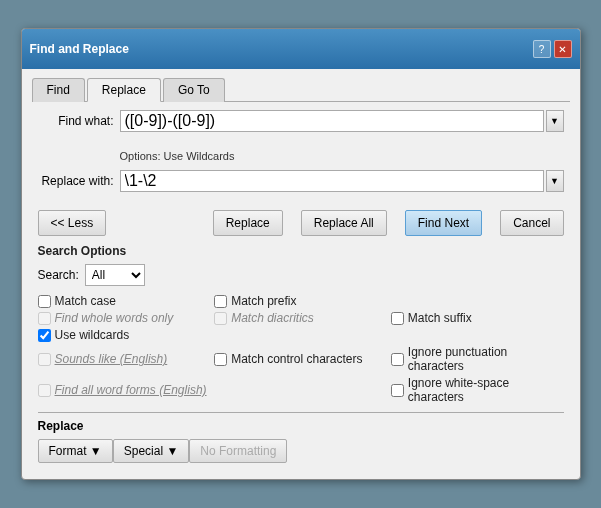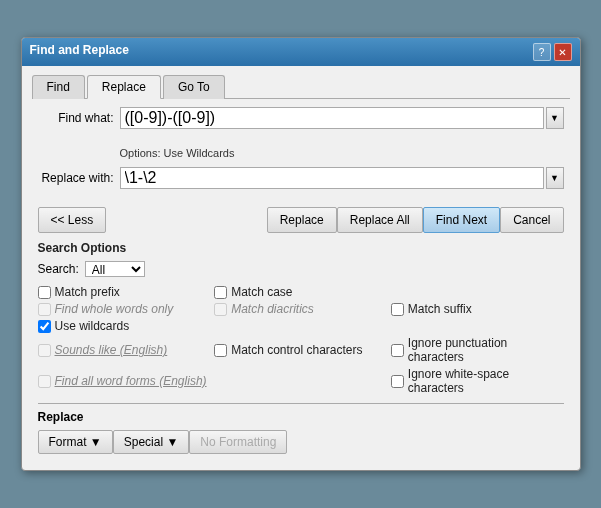--- a/index.html
+++ b/index.html
@@ -18,24 +18,24 @@
       background: #f0f0f0;
       border: 1px solid #888;
       border-radius: 4px;
       box-shadow: 2px 2px 8px rgba(0,0,0,0.4);
     }
     .title-bar {
       background: linear-gradient(to bottom, #4a90c4 0%, #2a6fa8 100%);
       color: white;
       padding: 5px 8px;
       display: flex;
-      align-items: flex-start;
+      align-items: center;
       justify-content: space-between;
       border-radius: 3px 3px 0 0;
-      height: 28px;
+      height: 40px;
     }
     .title-bar-text {
       font-size: 12px;
       font-weight: bold;
       color: white;
     }
     .title-bar-buttons {
       display: flex;
       gap: 3px;
       align-items: center;
@@ -128,21 +128,21 @@
       font-size: 9px;
     }
     .options-line {
       margin-left: 82px;
       font-size: 11px;
       color: #333;
       margin-bottom: 8px;
     }
     .btn-row {
       display: flex;
-      gap: 0;
+      gap: 18px;
       align-items: center;
       margin: 8px 0;
       justify-content: center;
     }
     .btn {
       height: 26px;
       padding: 0 12px;
       border: 1px solid #aaa;
       background: linear-gradient(to bottom, #f5f5f5, #dcdcdc);
       cursor: pointer;
@@ -167,21 +167,21 @@
     .search-row {
       display: flex;
       align-items: center;
       gap: 6px;
       margin-bottom: 8px;
     }
     .search-label {
       font-size: 12px;
     }
     .search-select {
-      height: 16px;
+      height: 22px;
       border: 1px solid #aaa;
       background: white;
       font-size: 12px;
       font-family: inherit;
       padding: 0 2px;
       width: 60px;
     }
     .checkbox-item {
       display: flex;
       align-items: center;
@@ -291,26 +291,26 @@
         <select class="search-select">
           <option>All</option>
           <option>Down</option>
           <option>Up</option>
         </select>
       </div>
 
       <div style="display: grid; grid-template-columns: 1fr 1fr 1fr; gap: 3px 4px; margin-bottom: 8px;">
 
         <div class="checkbox-item">
+          <input type="checkbox" id="match-case" style="">
+          <label class="checkbox-label" for="match-case">Match case</label>
+        </div>
+        <div class="checkbox-item">
           <input type="checkbox" id="match-prefix" style="">
           <label class="checkbox-label" for="match-prefix">Match prefix</label>
-        </div>
-        <div class="checkbox-item">
-          <input type="checkbox" id="match-case" style="">
-          <label class="checkbox-label" for="match-case">Match case</label>
         </div>
         <div></div>
 
         <div class="checkbox-item">
           <input type="checkbox" id="whole-words" disabled="" style="">
           <label class="checkbox-label dimmed" for="whole-words">Find whole words only</label>
         </div>
         <div class="checkbox-item">
           <input type="checkbox" id="match-diacritics" disabled="" style="">
           <label class="checkbox-label dimmed" for="match-diacritics">Match diacritics</label>

